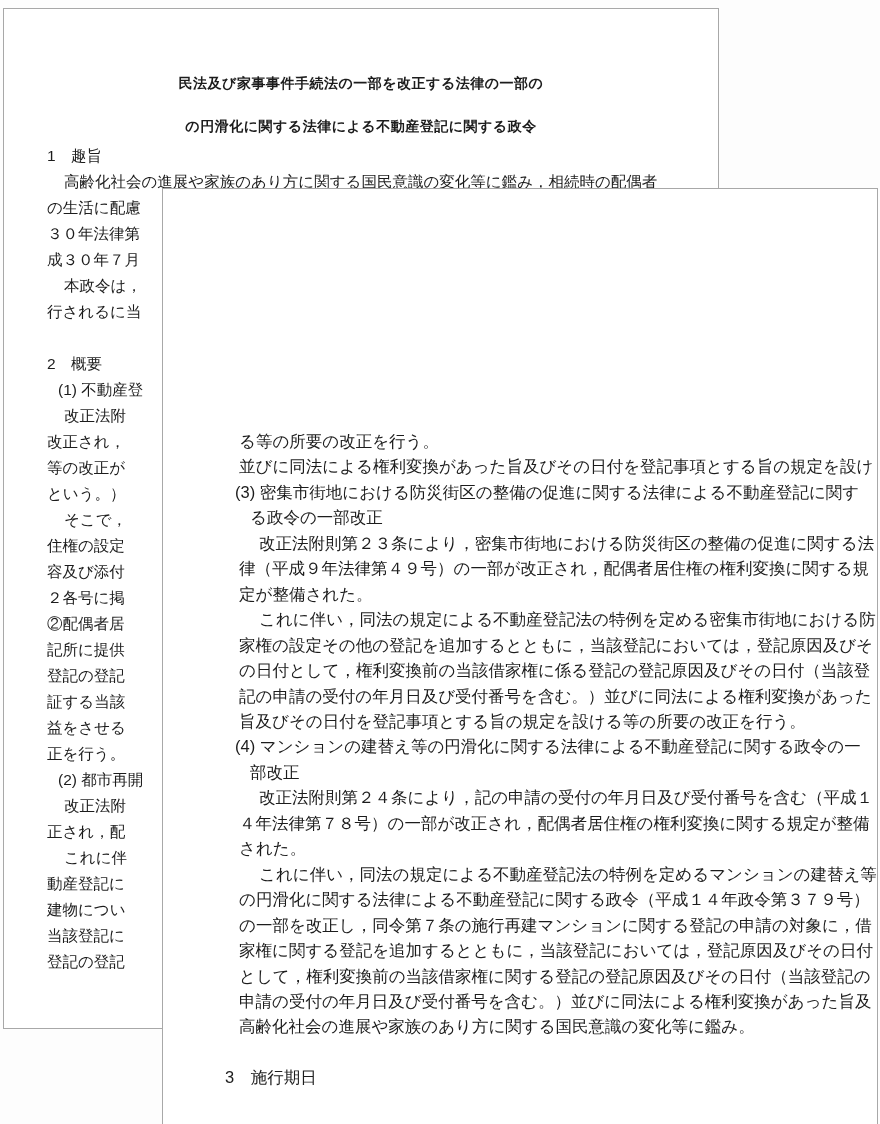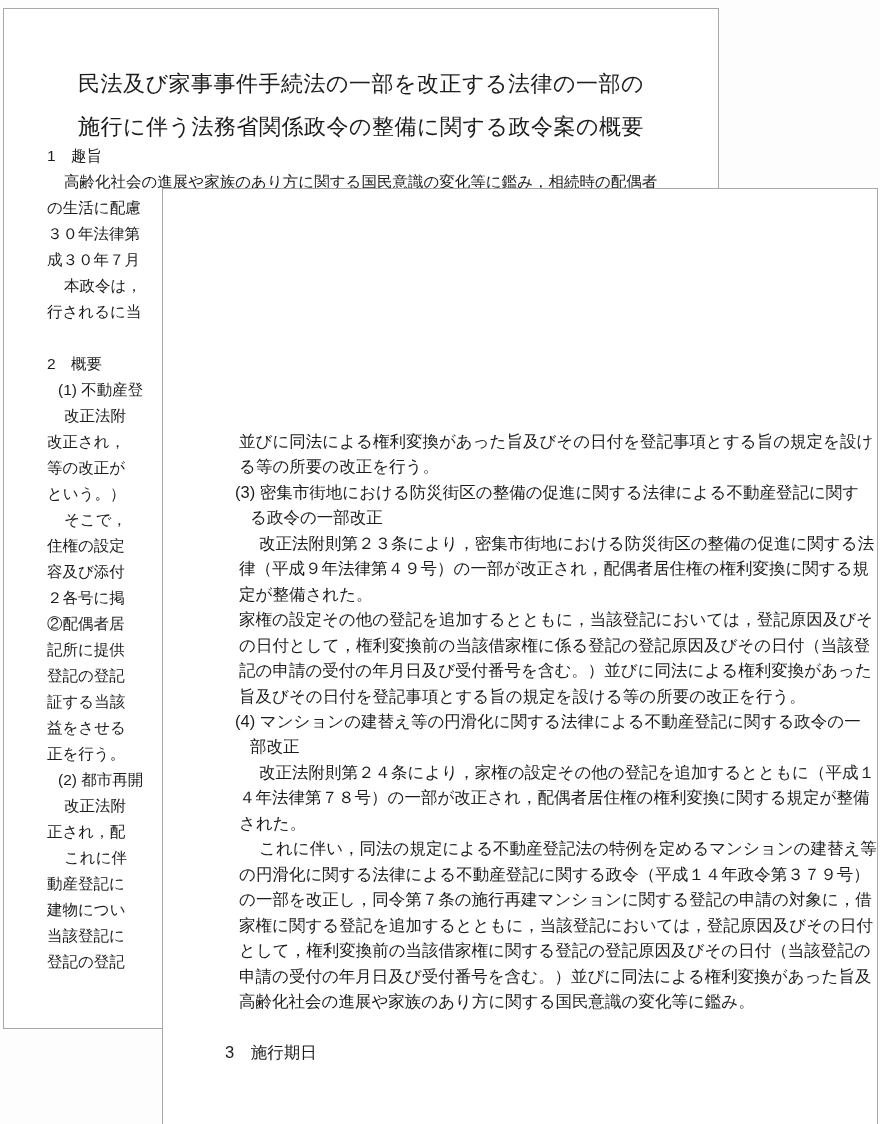--- a/index.html
+++ b/index.html
@@ -10,21 +10,21 @@
   }
   .page{
     position:absolute;background:#ffffff;
     border:1px solid #a8a8a8;box-sizing:border-box;overflow:hidden;
   }
   #back-page{left:3px;top:8px;width:716px;height:1021px;}
   #front-page{left:162px;top:188px;width:716px;height:937px;}
   .title-block{
     position:absolute;top:53px;left:0;width:100%;text-align:center;
     font-family:"Liberation Sans","DejaVu Sans",sans-serif;
-    font-weight:normal;font-size:22px;line-height:43px;letter-spacing:0.5px;
+    font-weight:bold;font-size:14px;line-height:43px;letter-spacing:0.5px;
     white-space:pre;
   }
   .body-block{position:absolute;left:0;width:100%;}
   #back-body{top:134px;font-size:15.5px;line-height:26px;}
   #front-body{top:240px;font-size:16.5px;line-height:25.45px;}
   .line{white-space:pre;}
   .line.section,.line.label,.line.headcont{
     font-family:"Liberation Sans","DejaVu Sans",sans-serif;font-weight:normal;
   }
   #back-body  .flush      {padding-left:43px}
@@ -34,21 +34,21 @@
   #front-body .flush      {padding-left:76px}
   #front-body .parafirst  {padding-left:96px}
   #front-body .label      {padding-left:72px}
   #front-body .headcont   {padding-left:87px}
   #front-body .section    {padding-left:62px}
 </style>
 </head>
 <body>
 
 <div class="page" id="back-page">
-  <div class="title-block"><div class="line ">民法及び家事事件手続法の一部を改正する法律の一部の</div><div class="line ">施行に伴う法務省関係政令の整備に関する政令案の概要</div></div>
+  <div class="title-block"><div class="line ">民法及び家事事件手続法の一部を改正する法律の一部の</div><div class="line ">の円滑化に関する法律による不動産登記に関する政令</div></div>
   <div class="body-block" id="back-body">
       <div class="line section">1　趣旨</div>
       <div class="line parafirst">高齢化社会の進展や家族のあり方に関する国民意識の変化等に鑑み，相続時の配偶者</div>
       <div class="line flush">の生活に配慮</div>
       <div class="line flush">３０年法律第</div>
       <div class="line flush">成３０年７月</div>
       <div class="line parafirst">本政令は，</div>
       <div class="line flush">行されるに当</div>
       <div class="line blank">&nbsp;</div>
       <div class="line section">2　概要</div>
@@ -73,34 +73,35 @@
       <div class="line parafirst">これに伴</div>
       <div class="line flush">動産登記に</div>
       <div class="line flush">建物につい</div>
       <div class="line flush">当該登記に</div>
       <div class="line flush">登記の登記</div>
     </div>
 </div>
 
 <div class="page" id="front-page">
   <div class="body-block" id="front-body">
+      <div class="line flush">る等の所要の改正を行う。</div>
       <div class="line flush">並びに同法による権利変換があった旨及びその日付を登記事項とする旨の規定を設け</div>
-      <div class="line flush">る等の所要の改正を行う。</div>
       <div class="line label">(3) 密集市街地における防災街区の整備の促進に関する法律による不動産登記に関す</div>
       <div class="line headcont">る政令の一部改正</div>
       <div class="line parafirst">改正法附則第２３条により，密集市街地における防災街区の整備の促進に関する法</div>
       <div class="line flush">律（平成９年法律第４９号）の一部が改正され，配偶者居住権の権利変換に関する規</div>
       <div class="line flush">定が整備された。</div>
+      <div class="line parafirst">これに伴い，同法の規定による不動産登記法の特例を定める密集市街地における防</div>
       <div class="line flush">家権の設定その他の登記を追加するとともに，当該登記においては，登記原因及びそ</div>
       <div class="line flush">の日付として，権利変換前の当該借家権に係る登記の登記原因及びその日付（当該登</div>
       <div class="line flush">記の申請の受付の年月日及び受付番号を含む。）並びに同法による権利変換があった</div>
       <div class="line flush">旨及びその日付を登記事項とする旨の規定を設ける等の所要の改正を行う。</div>
       <div class="line label">(4) マンションの建替え等の円滑化に関する法律による不動産登記に関する政令の一</div>
       <div class="line headcont">部改正</div>
-      <div class="line parafirst">改正法附則第２４条により，家権の設定その他の登記を追加するとともに（平成１</div>
+      <div class="line parafirst">改正法附則第２４条により，記の申請の受付の年月日及び受付番号を含む（平成１</div>
       <div class="line flush">４年法律第７８号）の一部が改正され，配偶者居住権の権利変換に関する規定が整備</div>
       <div class="line flush">された。</div>
       <div class="line parafirst">これに伴い，同法の規定による不動産登記法の特例を定めるマンションの建替え等</div>
       <div class="line flush">の円滑化に関する法律による不動産登記に関する政令（平成１４年政令第３７９号）</div>
       <div class="line flush">の一部を改正し，同令第７条の施行再建マンションに関する登記の申請の対象に，借</div>
       <div class="line flush">家権に関する登記を追加するとともに，当該登記においては，登記原因及びその日付</div>
       <div class="line flush">として，権利変換前の当該借家権に関する登記の登記原因及びその日付（当該登記の</div>
       <div class="line flush">申請の受付の年月日及び受付番号を含む。）並びに同法による権利変換があった旨及</div>
       <div class="line flush">高齢化社会の進展や家族のあり方に関する国民意識の変化等に鑑み。</div>
       <div class="line blank">&nbsp;</div>

